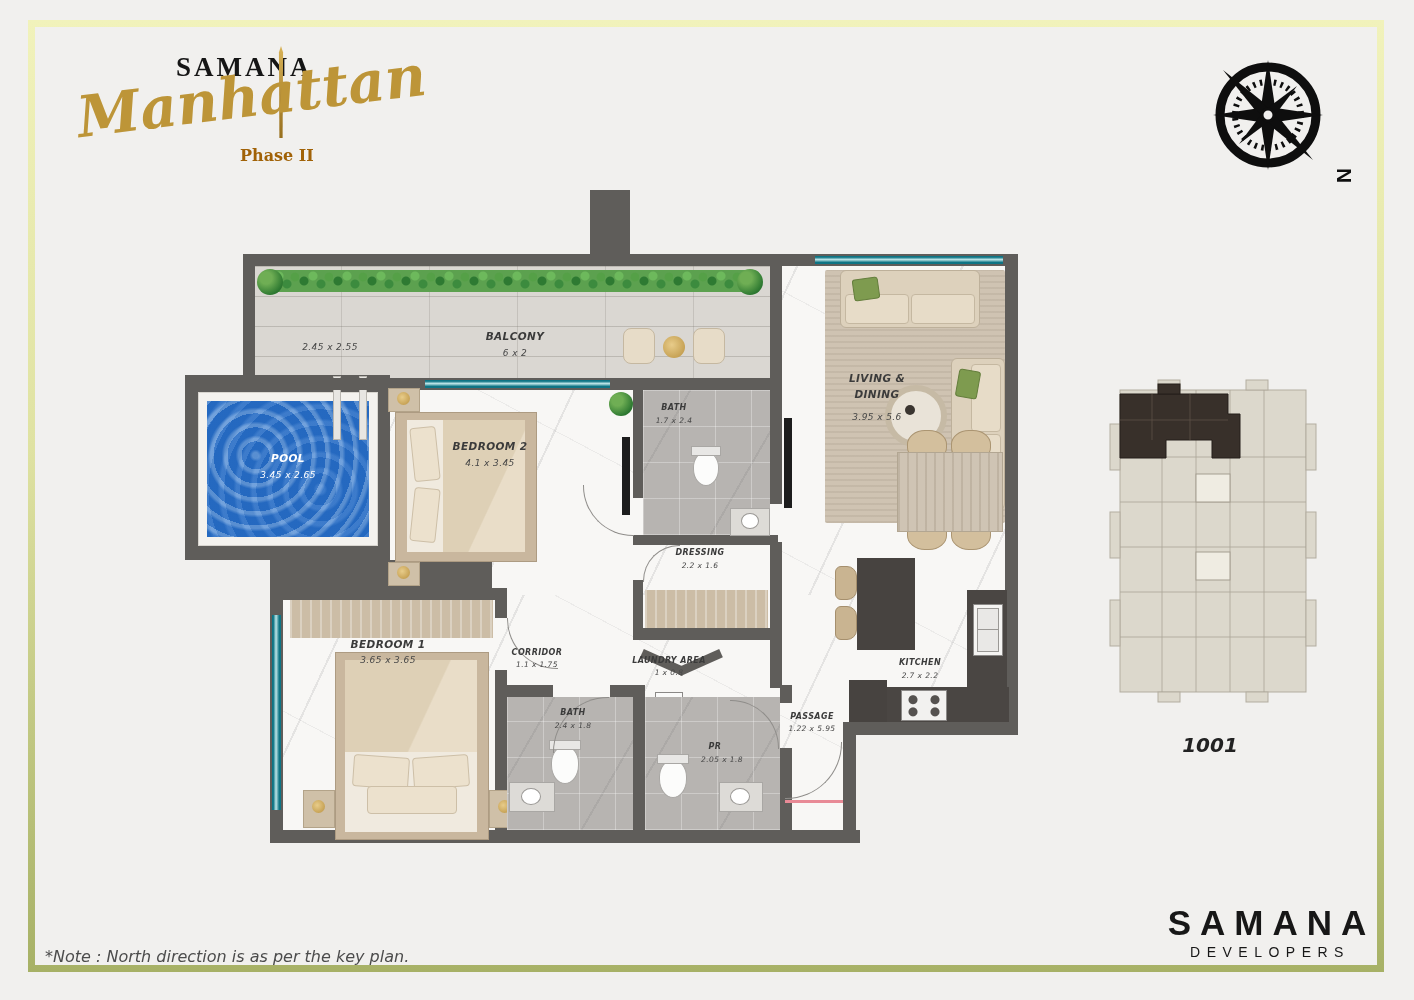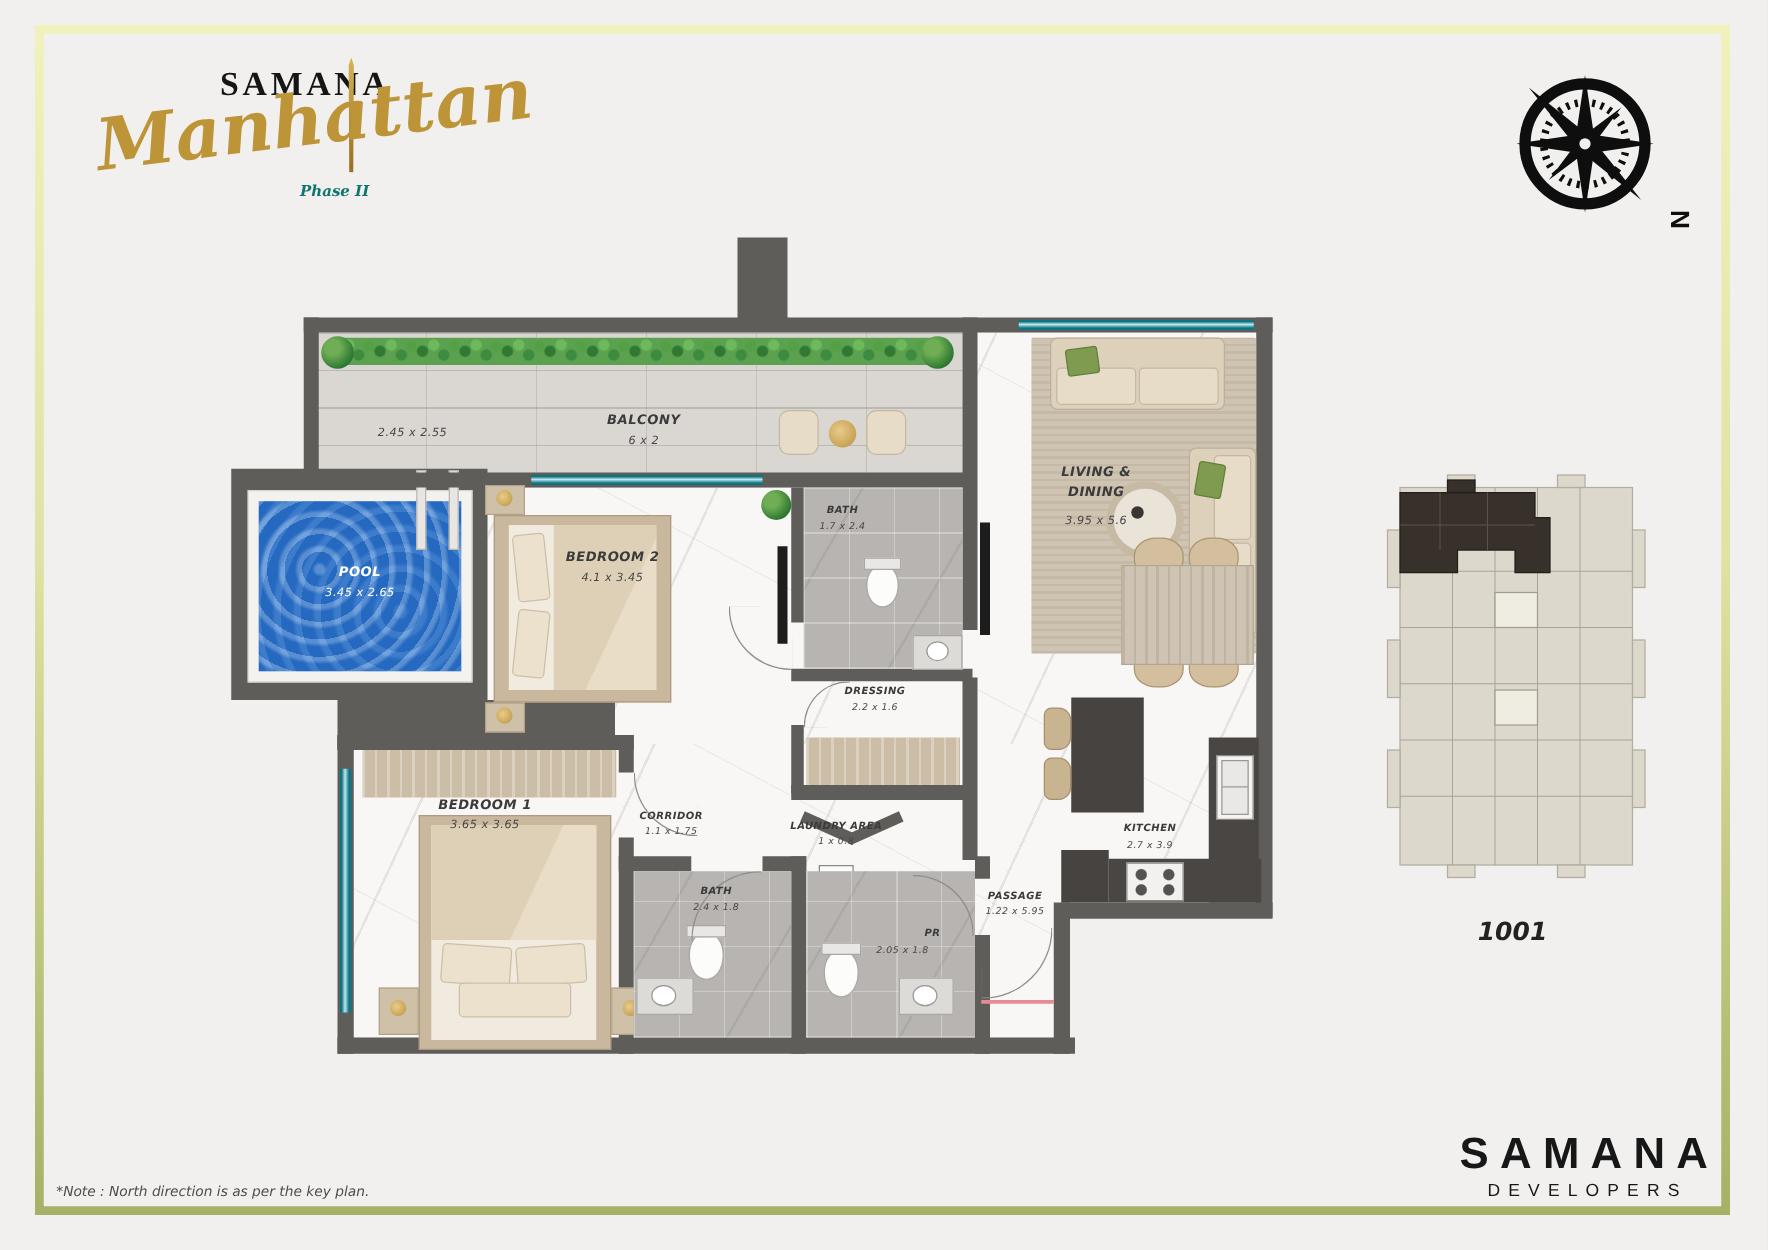--- a/index.html
+++ b/index.html
@@ -14,22 +14,22 @@
 
   
   .wm{position:absolute;background:#8d8a85;opacity:0.07;}
   .wm2{position:absolute;background:#9a9792;opacity:0.05;}
 
   
   .brand-samana{font-family:"Liberation Serif",serif;font-weight:600;font-size:27px;
                 letter-spacing:3px;color:#151515;}
   .brand-script{font-family:"DejaVu Serif",serif;font-style:italic;font-weight:600;
                 font-size:57px;color:#bd9538;transform:rotate(-7deg);}
-  .brand-phase{font-family:"DejaVu Serif",serif;font-style:italic;font-weight:600;
-               font-size:12px;color:#0f766e;}
+  .brand-phase{font-family:"DejaVu Serif",serif;font-weight:600;
+               font-size:16px;color:#a16207;}
   .tower{width:16px;height:92px;background:linear-gradient(180deg,#d8b256,#976f1e);
          clip-path:polygon(50% 0%,63% 7%,60% 100%,40% 100%,37% 7%);}
 
   
   .plan{position:absolute;left:185px;top:190px;width:835px;height:680px;}
   .wall{position:absolute;background:#5f5d5a;}
   .marble{position:absolute;background-color:#f8f7f5;
     background-image:
       repeating-linear-gradient(115deg,transparent 0 68px,rgba(150,150,152,0.20) 68px 70px,transparent 70px 150px),
       repeating-linear-gradient(28deg,transparent 0 105px,rgba(160,160,162,0.14) 105px 106px,transparent 106px 230px);}
@@ -112,21 +112,21 @@
   .white{color:#ffffff !important;}
 
   
   .kp-title{font-style:italic;font-weight:700;font-size:21.5px;color:#1c1c1c;letter-spacing:0.3px;
             font-family:"DejaVu Sans",sans-serif;text-align:center;}
   .unit-title{font-style:italic;font-weight:700;font-size:20px;color:#222;text-align:center;line-height:1.5;}
   .dev-name{font-family:"Liberation Sans",sans-serif;font-weight:700;font-size:35px;
             letter-spacing:9px;color:#171717;text-align:center;text-indent:9px;}
   .dev-sub{font-family:"Liberation Sans",sans-serif;font-weight:400;font-size:14px;
            letter-spacing:6.5px;color:#171717;text-align:center;text-indent:6px;margin-top:1px;}
-  .note{font-style:italic;font-size:11px;color:#4c4c4c;}
+  .note{font-style:italic;font-size:16px;color:#4c4c4c;}
 </style>
 </head>
 <body>
 
 <div class="page">
 
   <div>
     <div class="wm" style="left:36px;top:470px;width:46px;height:490px;"></div>
     <div class="wm2" style="left:82px;top:560px;width:38px;height:400px;"></div>
     <div class="wm2" style="left:120px;top:640px;width:30px;height:320px;"></div>
@@ -319,26 +319,26 @@
     <div class="rlabel" style="left:692px;top:198px;">DINING</div>
     <div class="rdim" style="left:692px;top:222px;">3.95 x 5.6</div>
     <div class="rlabel" style="left:203px;top:448px;">BEDROOM 1</div>
     <div class="rdim" style="left:203px;top:465px;">3.65 x 3.65</div>
     <div class="rlabel sm" style="left:352px;top:458px;">CORRIDOR</div>
     <div class="rdim sm" style="left:352px;top:470px;">1.1 x 1.75</div>
     <div class="rlabel sm" style="left:484px;top:466px;">LAUNDRY AREA</div>
     <div class="rdim sm" style="left:484px;top:478px;">1 x 0.8</div>
     <div class="rlabel sm" style="left:388px;top:518px;">BATH</div>
     <div class="rdim sm" style="left:388px;top:531px;">2.4 x 1.8</div>
-    <div class="rlabel sm" style="left:561px;top:552px;">PR</div>
+    <div class="rlabel sm" style="left:530px;top:552px;">PR</div>
     <div class="rdim sm" style="left:537px;top:565px;">2.05 x 1.8</div>
     <div class="rlabel sm" style="left:627px;top:522px;">PASSAGE</div>
     <div class="rdim sm" style="left:627px;top:534px;">1.22 x 5.95</div>
     <div class="rlabel sm" style="left:735px;top:468px;">KITCHEN</div>
-    <div class="rdim sm" style="left:735px;top:481px;">2.7 x 3.9</div>
+    <div class="rdim sm" style="left:735px;top:481px;">2.7 x 2.2</div>
   </div>
 
 
   <div class="abs" style="left:1100px;top:362px;width:225px;height:358px;">
     <svg width="225" height="358" viewBox="0 0 225 358">
       <g fill="#dcd8cc" stroke="#b3ada0" stroke-width="1">
         <rect x="20" y="28" width="186" height="302"></rect>
         <rect x="10" y="62" width="10" height="46"></rect>
         <rect x="10" y="150" width="10" height="46"></rect>
         <rect x="10" y="238" width="10" height="46"></rect>

